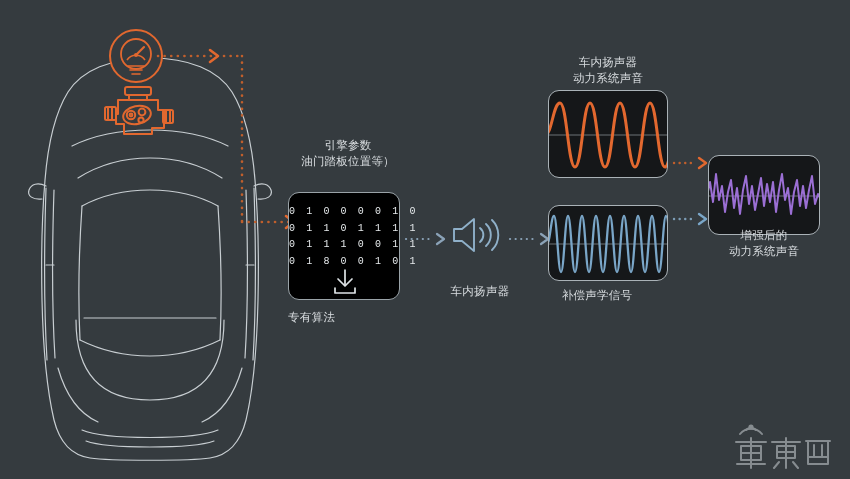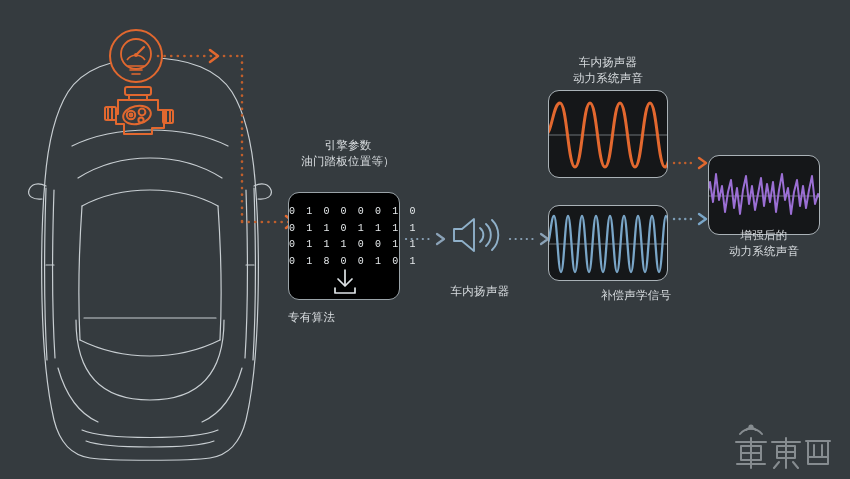--- a/index.html
+++ b/index.html
@@ -89,21 +89,21 @@
   #panel-enhanced{ left: 708px; top: 155px; width: 112px; height: 80px; }
 
   .panel-caption {
     color: #d9dde0;
     font-size: 11.5px;
     line-height: 15.5px;
     text-align: center;
     letter-spacing: 0.2px;
   }
   #caption-audible { left: 528px; top: 55px; width: 160px; }
-  #caption-comp { left: 556px; top: 288px; width: 160px; }
+  #caption-comp { left: 517px; top: 288px; width: 160px; }
   #caption-enhanced { left: 684px; top: 228px; width: 160px; }
 
   
   #arrow-algo-speaker { left: 404px; top: 228px; width: 46px; height: 22px; }
   #arrow-speaker-blue { left: 508px; top: 228px; width: 46px; height: 22px; }
   #arrow-orange-out { left: 672px; top: 152px; width: 40px; height: 22px; }
   #arrow-blue-out { left: 672px; top: 208px; width: 40px; height: 22px; }
 
   
   #watermark { left: 722px; top: 424px; width: 112px; height: 48px; opacity: 0.62; }

